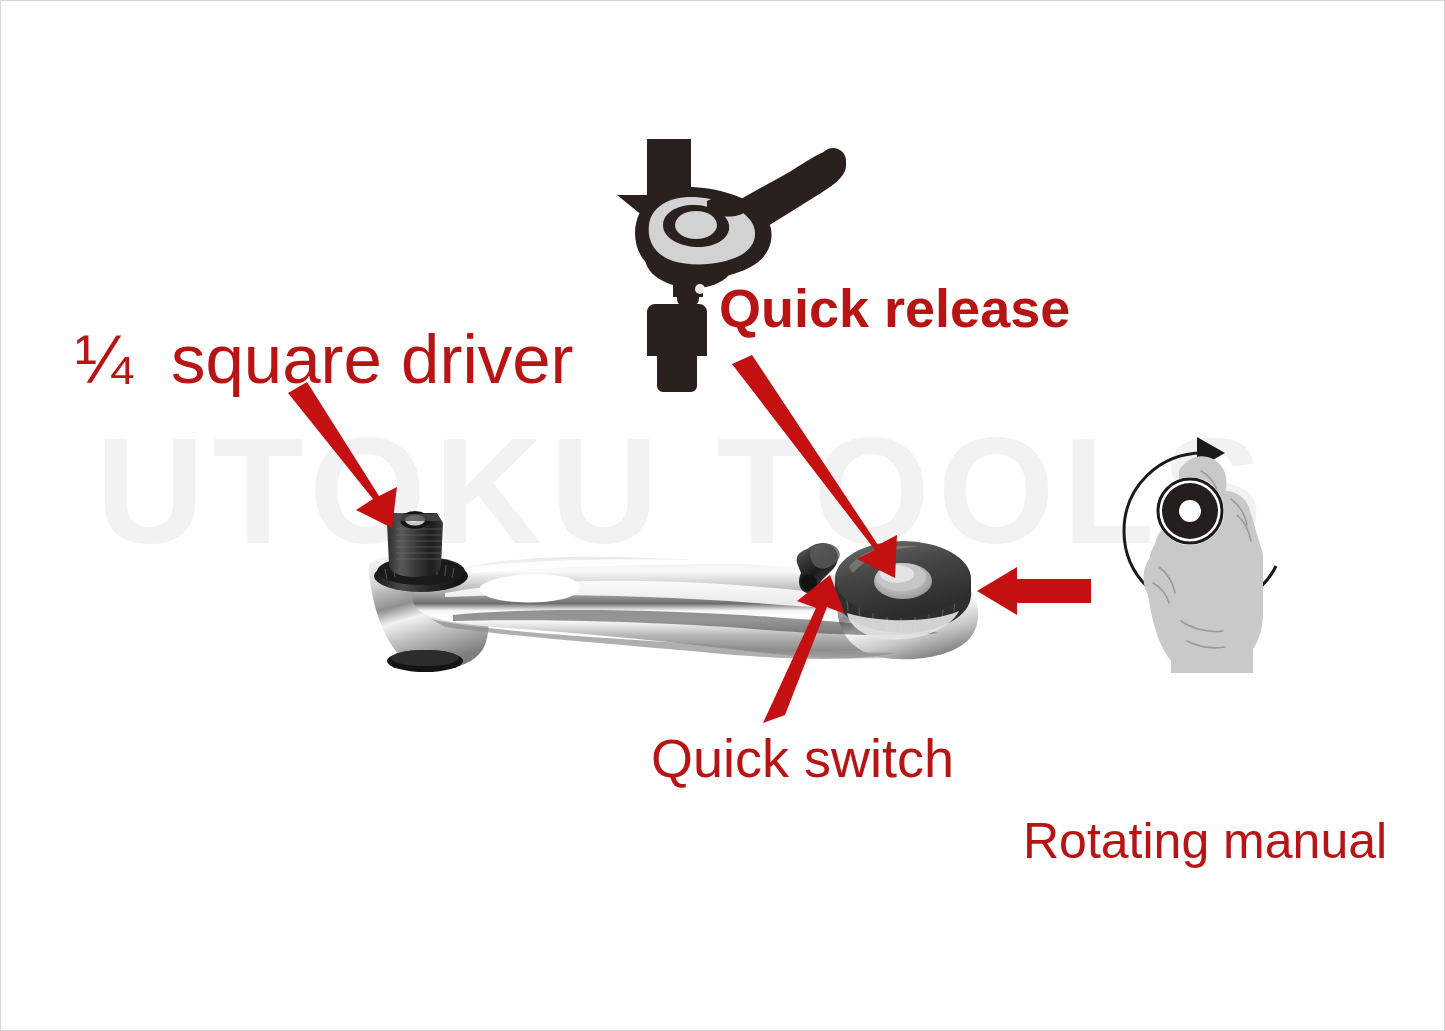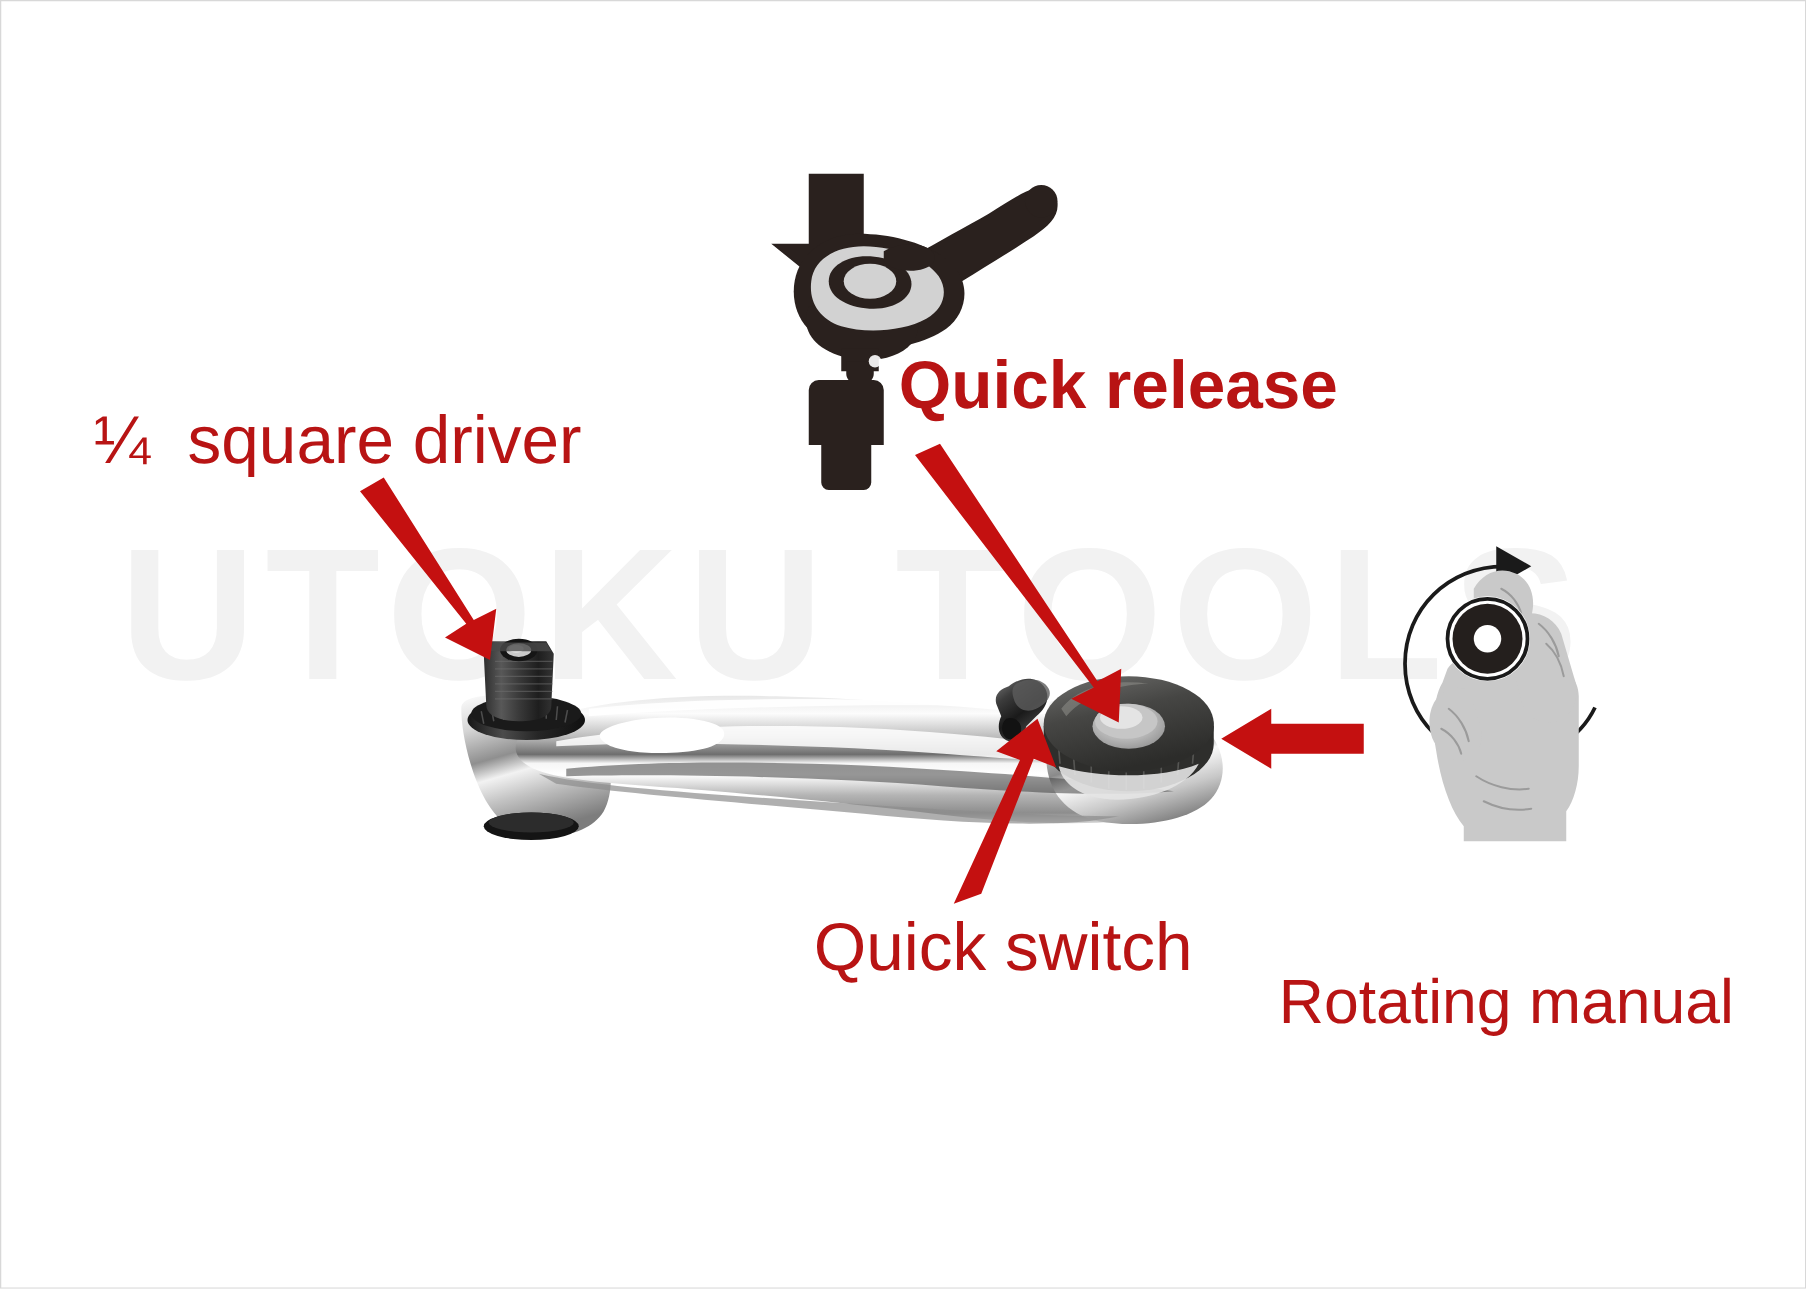--- a/index.html
+++ b/index.html
@@ -41,40 +41,40 @@
     position: absolute;
     color: #b81414;
     font-family: "Liberation Sans", sans-serif;
     font-weight: 400;
     line-height: 1.08;
     white-space: pre;
   }
   #label-square-driver {
     left: 74px;
     top: 322px;
-    font-size: 54px;
+    font-size: 69px;
     text-align: right;
   }
   #label-quick-release {
     left: 718px;
     top: 278px;
     font-size: 54px;
     font-weight: bold;
   }
   #label-gear-switch {
     left: 650px;
     top: 728px;
     font-size: 54px;
   }
   #label-turntable {
     left: 1022px;
     top: 665px;
     font-size: 50px;
   }
-  .label .ln { display: block; }
+  .label .ln { display: block; margin-top: 40px; }
 
   
   .layer {
     position: absolute;
     left: 0;
     top: 0;
     width: 1445px;
     height: 1031px;
   }
   .layer.art  { z-index: 3; }

